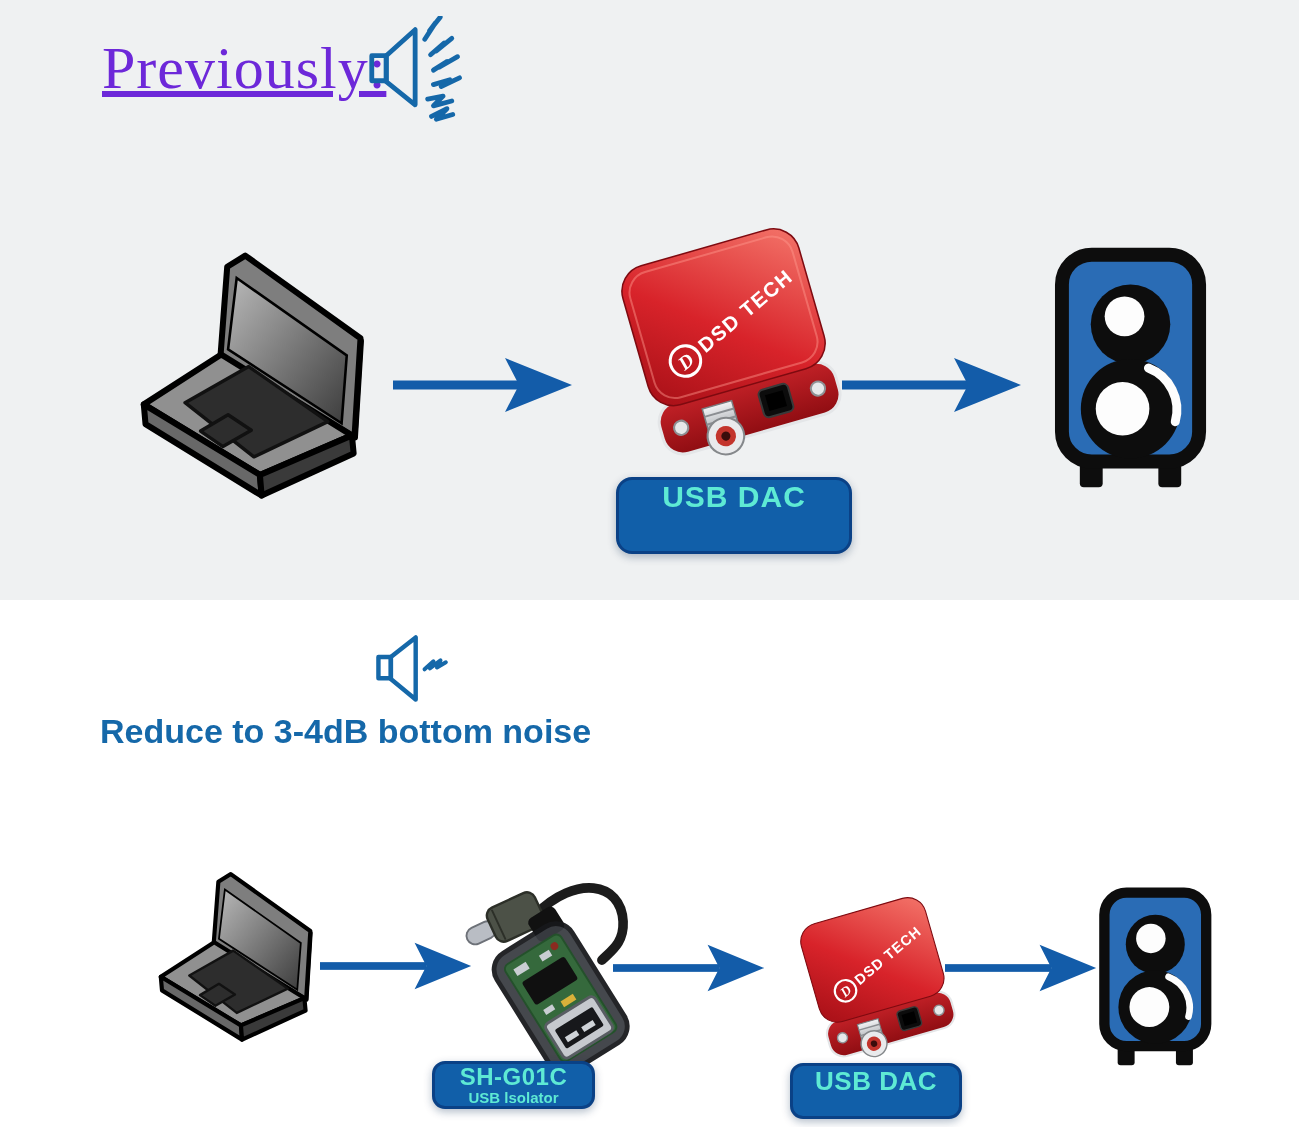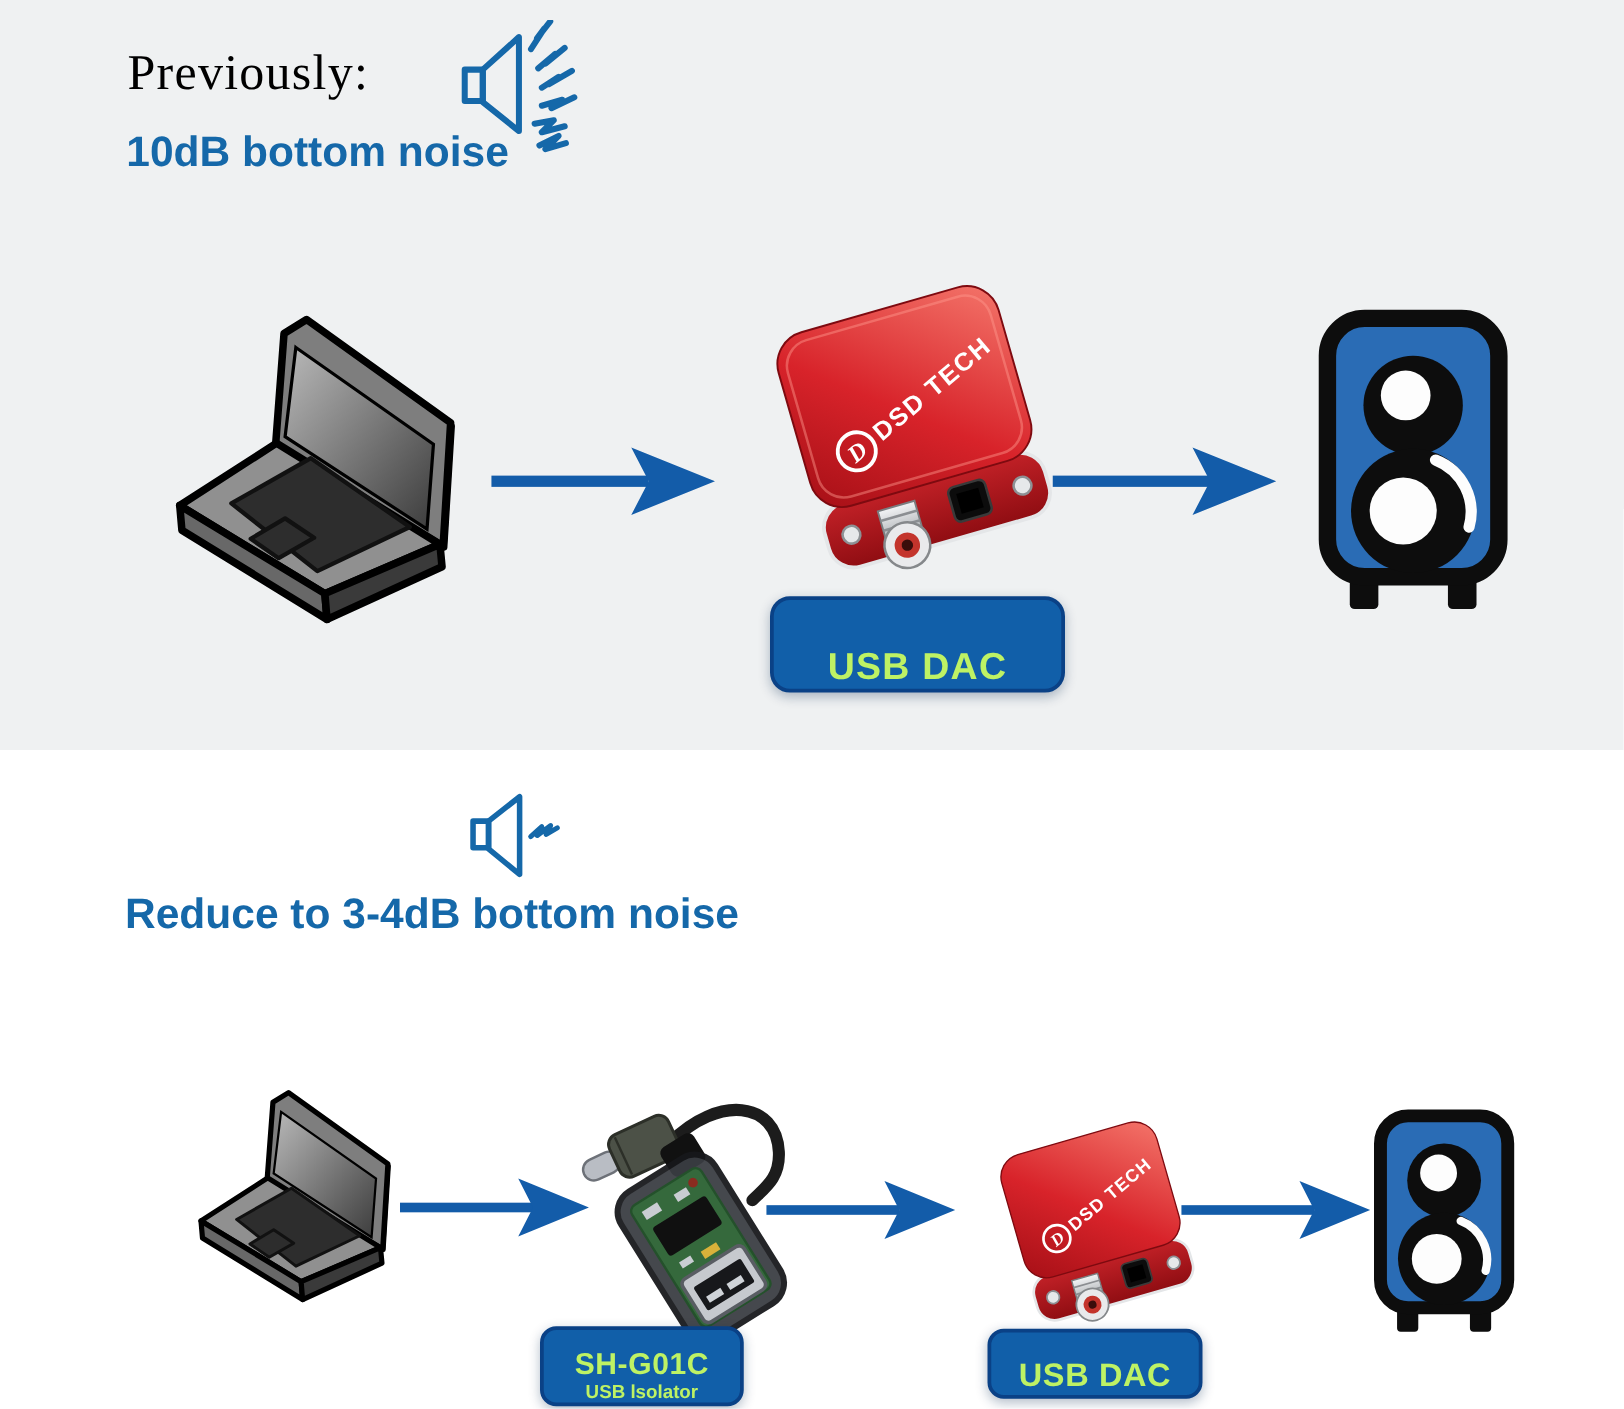--- a/index.html
+++ b/index.html
@@ -3,21 +3,21 @@
 <meta charset="utf-8">
 <style>
   html,body{margin:0;padding:0;background:#fff;}
   .stage{position:relative;width:1299px;height:1127px;overflow:hidden;
          font-family:"Liberation Sans",sans-serif;}
   .sec{position:absolute;left:0;width:1299px;}
   .sec-top{top:0;height:600px;background:#eff1f2;}
   .sec-bottom{top:600px;height:527px;background:#ffffff;}
   .abs{position:absolute;}
   h1.heading{margin:0;font-family:"Liberation Serif",serif;font-weight:normal;
-     font-size:40px;color:#000000;letter-spacing:1px;}
+     font-size:60px;color:#6d28d9;letter-spacing:1px;text-decoration:underline;}
   .subtitle{margin:0;font-weight:bold;font-size:34px;color:#1568a9;letter-spacing:0;}
   
   .h-prev{left:102px;top:34px;}
   .icon-loud{left:366px;top:16px;width:106px;height:116px;}
   .sub-prev{left:101px;top:103px;}
   .h-after{left:102px;top:42px;}       
   .icon-quiet{left:374px;top:30px;width:102px;height:76px;}
   .sub-after{left:100px;top:112px;}
   
   .laptop1{left:118px;top:241px;width:258px;height:258px;}
@@ -28,24 +28,24 @@
   
   .laptop2{left:143px;top:255px;width:178px;height:196px;}
   .arrow-b1{left:320px;top:342px;width:152px;height:48px;}
   .isolator{left:440px;top:266px;width:212px;height:196px;}
   .arrow-b2{left:613px;top:344px;width:152px;height:48px;}
   .dac2{left:786px;top:304px;width:172px;height:158px;}
   .arrow-b3{left:945px;top:344px;width:152px;height:48px;}
   .speaker2{left:1097px;top:286px;width:121px;height:186px;}
   
   .pill{position:absolute;background:#115fa9;border:3px solid #0a4186;border-radius:16px;
-        color:#bef264;display:flex;flex-direction:column;align-items:center;justify-content:flex-end;
+        color:#5eead4;display:flex;flex-direction:column;align-items:center;justify-content:flex-start;
         font-weight:bold;box-shadow:0 3px 9px rgba(8,40,80,.30);box-sizing:border-box;}
   .pill-dac1{left:616px;top:477px;width:236px;height:77px;font-size:30px;letter-spacing:1px;}
-  .pill-sh{left:432px;top:461px;width:163px;height:64px;border-radius:13px;line-height:1.1;}
+  .pill-sh{left:432px;top:461px;width:163px;height:48px;border-radius:13px;line-height:1.1;}
   .pill-sh .model{font-size:24px;letter-spacing:.5px;}
   .pill-sh .type{font-size:15px;}
   .pill-dac2{left:790px;top:463px;width:172px;height:56px;font-size:26px;border-radius:13px;letter-spacing:.5px;}
 </style>
 </head>
 <body>
 
 <div class="stage">
 
   <section class="sec sec-top">
@@ -56,21 +56,20 @@
       <rect x="6" y="41" width="15" height="26"></rect>
       <polygon points="21,41 51,14 51,92 21,68"></polygon>
       <polyline points="61,24 72,7 66,15 77,1"></polyline>
       <polyline points="67,40 81,28 73,36 89,23"></polyline>
       <polyline points="70,56 84,47 76,53 95,42"></polyline>
       <polyline points="70,71 87,66 78,73 97,64"></polyline>
       <polyline points="64,86 80,83 70,93 89,88"></polyline>
       <polyline points="68,104 84,96 73,107 90,102"></polyline>
     </svg>
 
-    <p class="subtitle abs sub-prev">10dB bottom noise</p>
 
     <svg class="abs laptop1" viewBox="0 0 300 300">
       <defs>
         <linearGradient id="scrA" x1="0" y1="0" x2="1" y2="1">
           <stop offset="0" stop-color="#b9b9b9"></stop>
             <stop offset="1" stop-color="#3c3c3c"></stop>
         </linearGradient>
       </defs>
       <polygon points="270,108 283,116 276,229 266,220" fill="#4a4a4a" stroke="#000" stroke-width="6" stroke-linejoin="round"></polygon>
       <polygon points="127,30 148,17 282,113 275,228 119,136" fill="#7e7e7e" stroke="#000" stroke-width="7" stroke-linejoin="round"></polygon>

